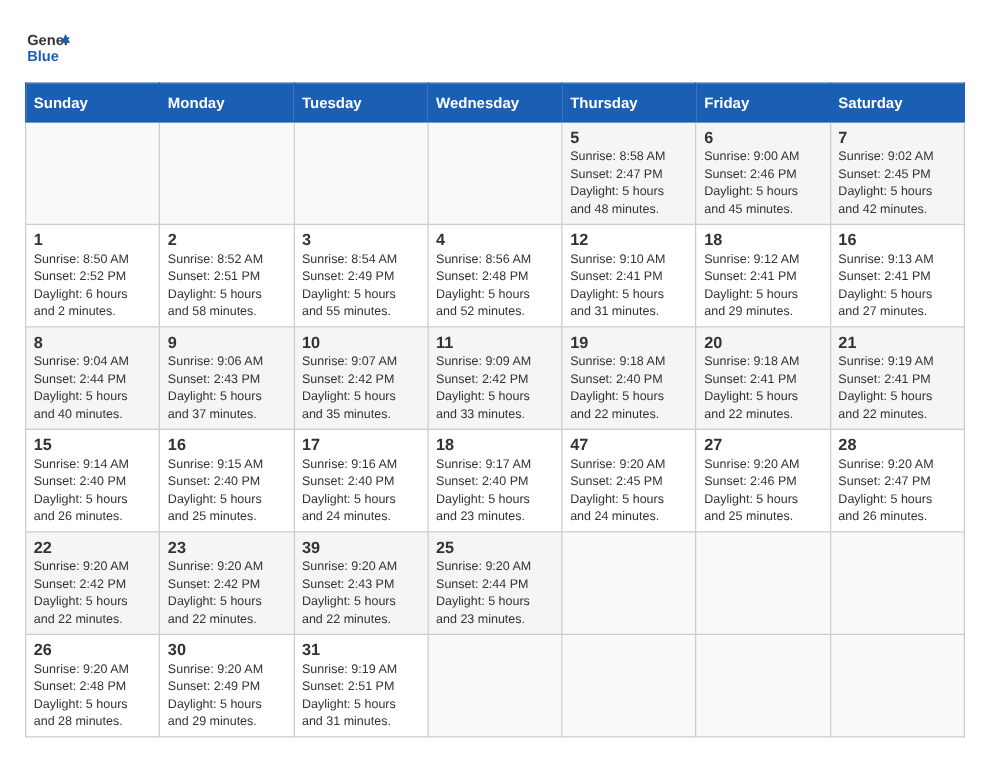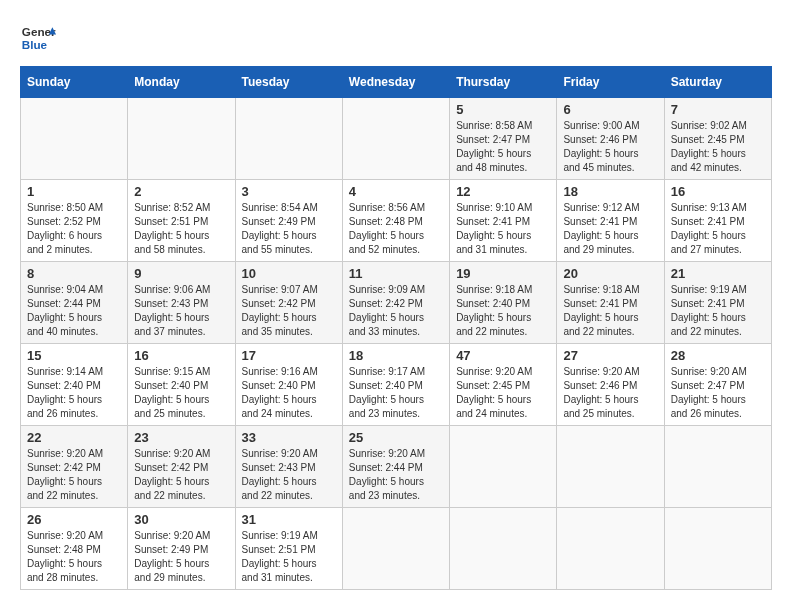--- a/index.html
+++ b/index.html
@@ -226,21 +226,21 @@
     <tr>
       <td>
         <span class="day-number">22</span>
         <span class="day-info">Sunrise: 9:20 AM<br>Sunset: 2:42 PM<br>Daylight: 5 hours and 22 minutes.</span>
       </td>
       <td>
         <span class="day-number">23</span>
         <span class="day-info">Sunrise: 9:20 AM<br>Sunset: 2:42 PM<br>Daylight: 5 hours and 22 minutes.</span>
       </td>
       <td>
-        <span class="day-number">33</span>
+        <span class="day-number">39</span>
         <span class="day-info">Sunrise: 9:20 AM<br>Sunset: 2:43 PM<br>Daylight: 5 hours and 22 minutes.</span>
       </td>
       <td>
         <span class="day-number">25</span>
         <span class="day-info">Sunrise: 9:20 AM<br>Sunset: 2:44 PM<br>Daylight: 5 hours and 23 minutes.</span>
       </td>
       <td class="empty-cell"></td>
       <td class="empty-cell"></td>
       <td class="empty-cell"></td>
     </tr>

